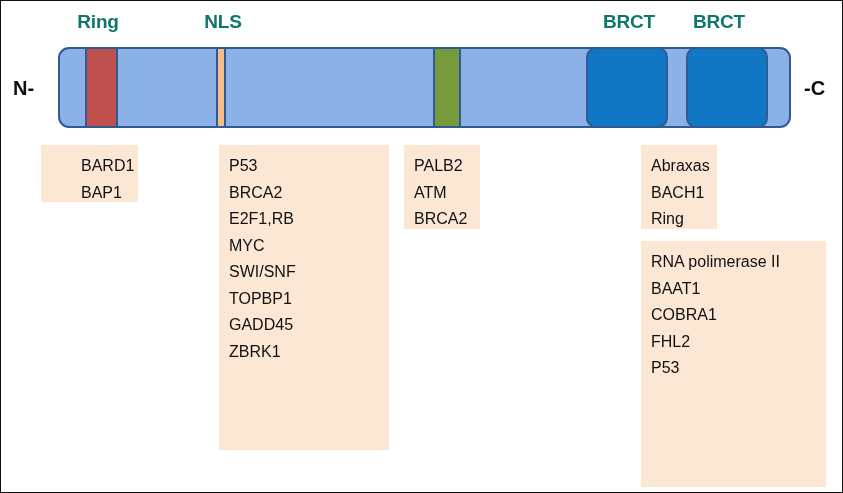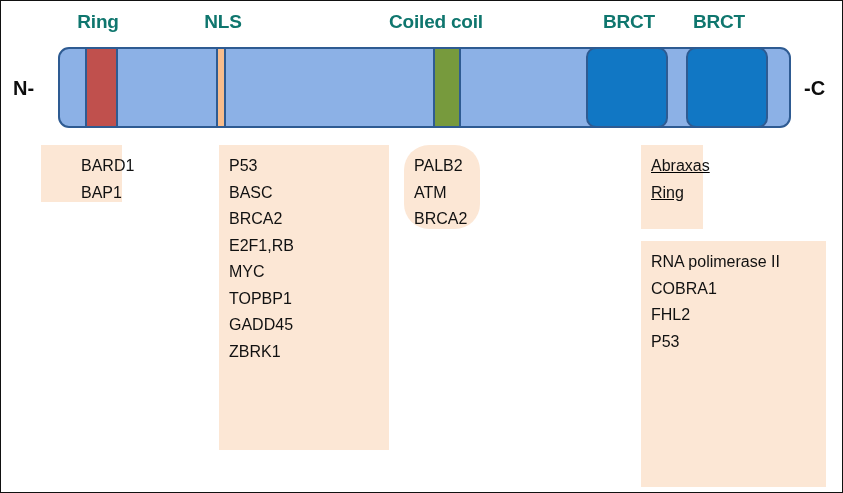--- a/index.html
+++ b/index.html
@@ -95,72 +95,73 @@
     white-space: nowrap;
   }
 </style>
 </head>
 <body>
 
 <div id="canvas">
 
   <div class="domain-label" style="left:97px; top:10px;">Ring</div>
   <div class="domain-label" style="left:222px; top:10px;">NLS</div>
-  <div class="domain-label" style="left:435px; top:10px;">Coiled coil</div>
   <div class="domain-label" style="left:628px; top:10px;">BRCT</div>
   <div class="domain-label" style="left:718px; top:10px;">BRCT</div>
 
   <div class="terminus" style="left:12px; top:76px;">N-</div>
   <div class="terminus" style="left:803px; top:76px;">-C</div>
 
   <div id="protein-bar">
     <div class="domain-block ring" style="left:25px; width:33px;"></div>
     <div class="domain-block nls" style="left:156px; width:10px;"></div>
     <div class="domain-block coil" style="left:373px; width:28px;"></div>
     <div class="domain-block brct" style="left:526px; width:82px;"></div>
     <div class="domain-block brct" style="left:626px; width:82px;"></div>
   </div>
 
-  <div class="partner-box" style="left:40px; top:144px; width:81px; height:57px;padding-left:40px;">
+  <div class="partner-box" style="left:40px; top:144px; width:97px; height:57px;padding-left:40px;">
     <ul>
       <li>BARD1</li>
       <li>BAP1</li>
     </ul>
   </div>
 
   <div class="partner-box" style="left:218px; top:144px; width:170px; height:305px;">
     <ul>
       <li>P53</li>
-      <li>BASC</li>
       <li>BRCA2</li>
       <li>E2F1,RB</li>
       <li>MYC</li>
+      <li>SWI/SNF</li>
       <li>TOPBP1</li>
       <li>GADD45</li>
       <li>ZBRK1</li>
     </ul>
   </div>
 
-  <div class="partner-box" style="left:403px; top:144px; width:76px; height:84px;border-radius:25px;">
+  <div class="partner-box" style="left:403px; top:144px; width:76px; height:84px;">
     <ul>
       <li>PALB2</li>
       <li>ATM</li>
       <li>BRCA2</li>
     </ul>
   </div>
 
-  <div class="partner-box" style="left:640px; top:144px; width:62px; height:84px;text-decoration:underline;">
+  <div class="partner-box" style="left:640px; top:144px; width:76px; height:84px;">
     <ul>
       <li>Abraxas</li>
+      <li>BACH1</li>
       <li>Ring</li>
     </ul>
   </div>
 
   <div class="partner-box" style="left:640px; top:240px; width:185px; height:246px;">
     <ul>
       <li>RNA polimerase II</li>
+      <li>BAAT1</li>
       <li>COBRA1</li>
       <li>FHL2</li>
       <li>P53</li>
     </ul>
   </div>
 
 </div>
 
 </body></html>

